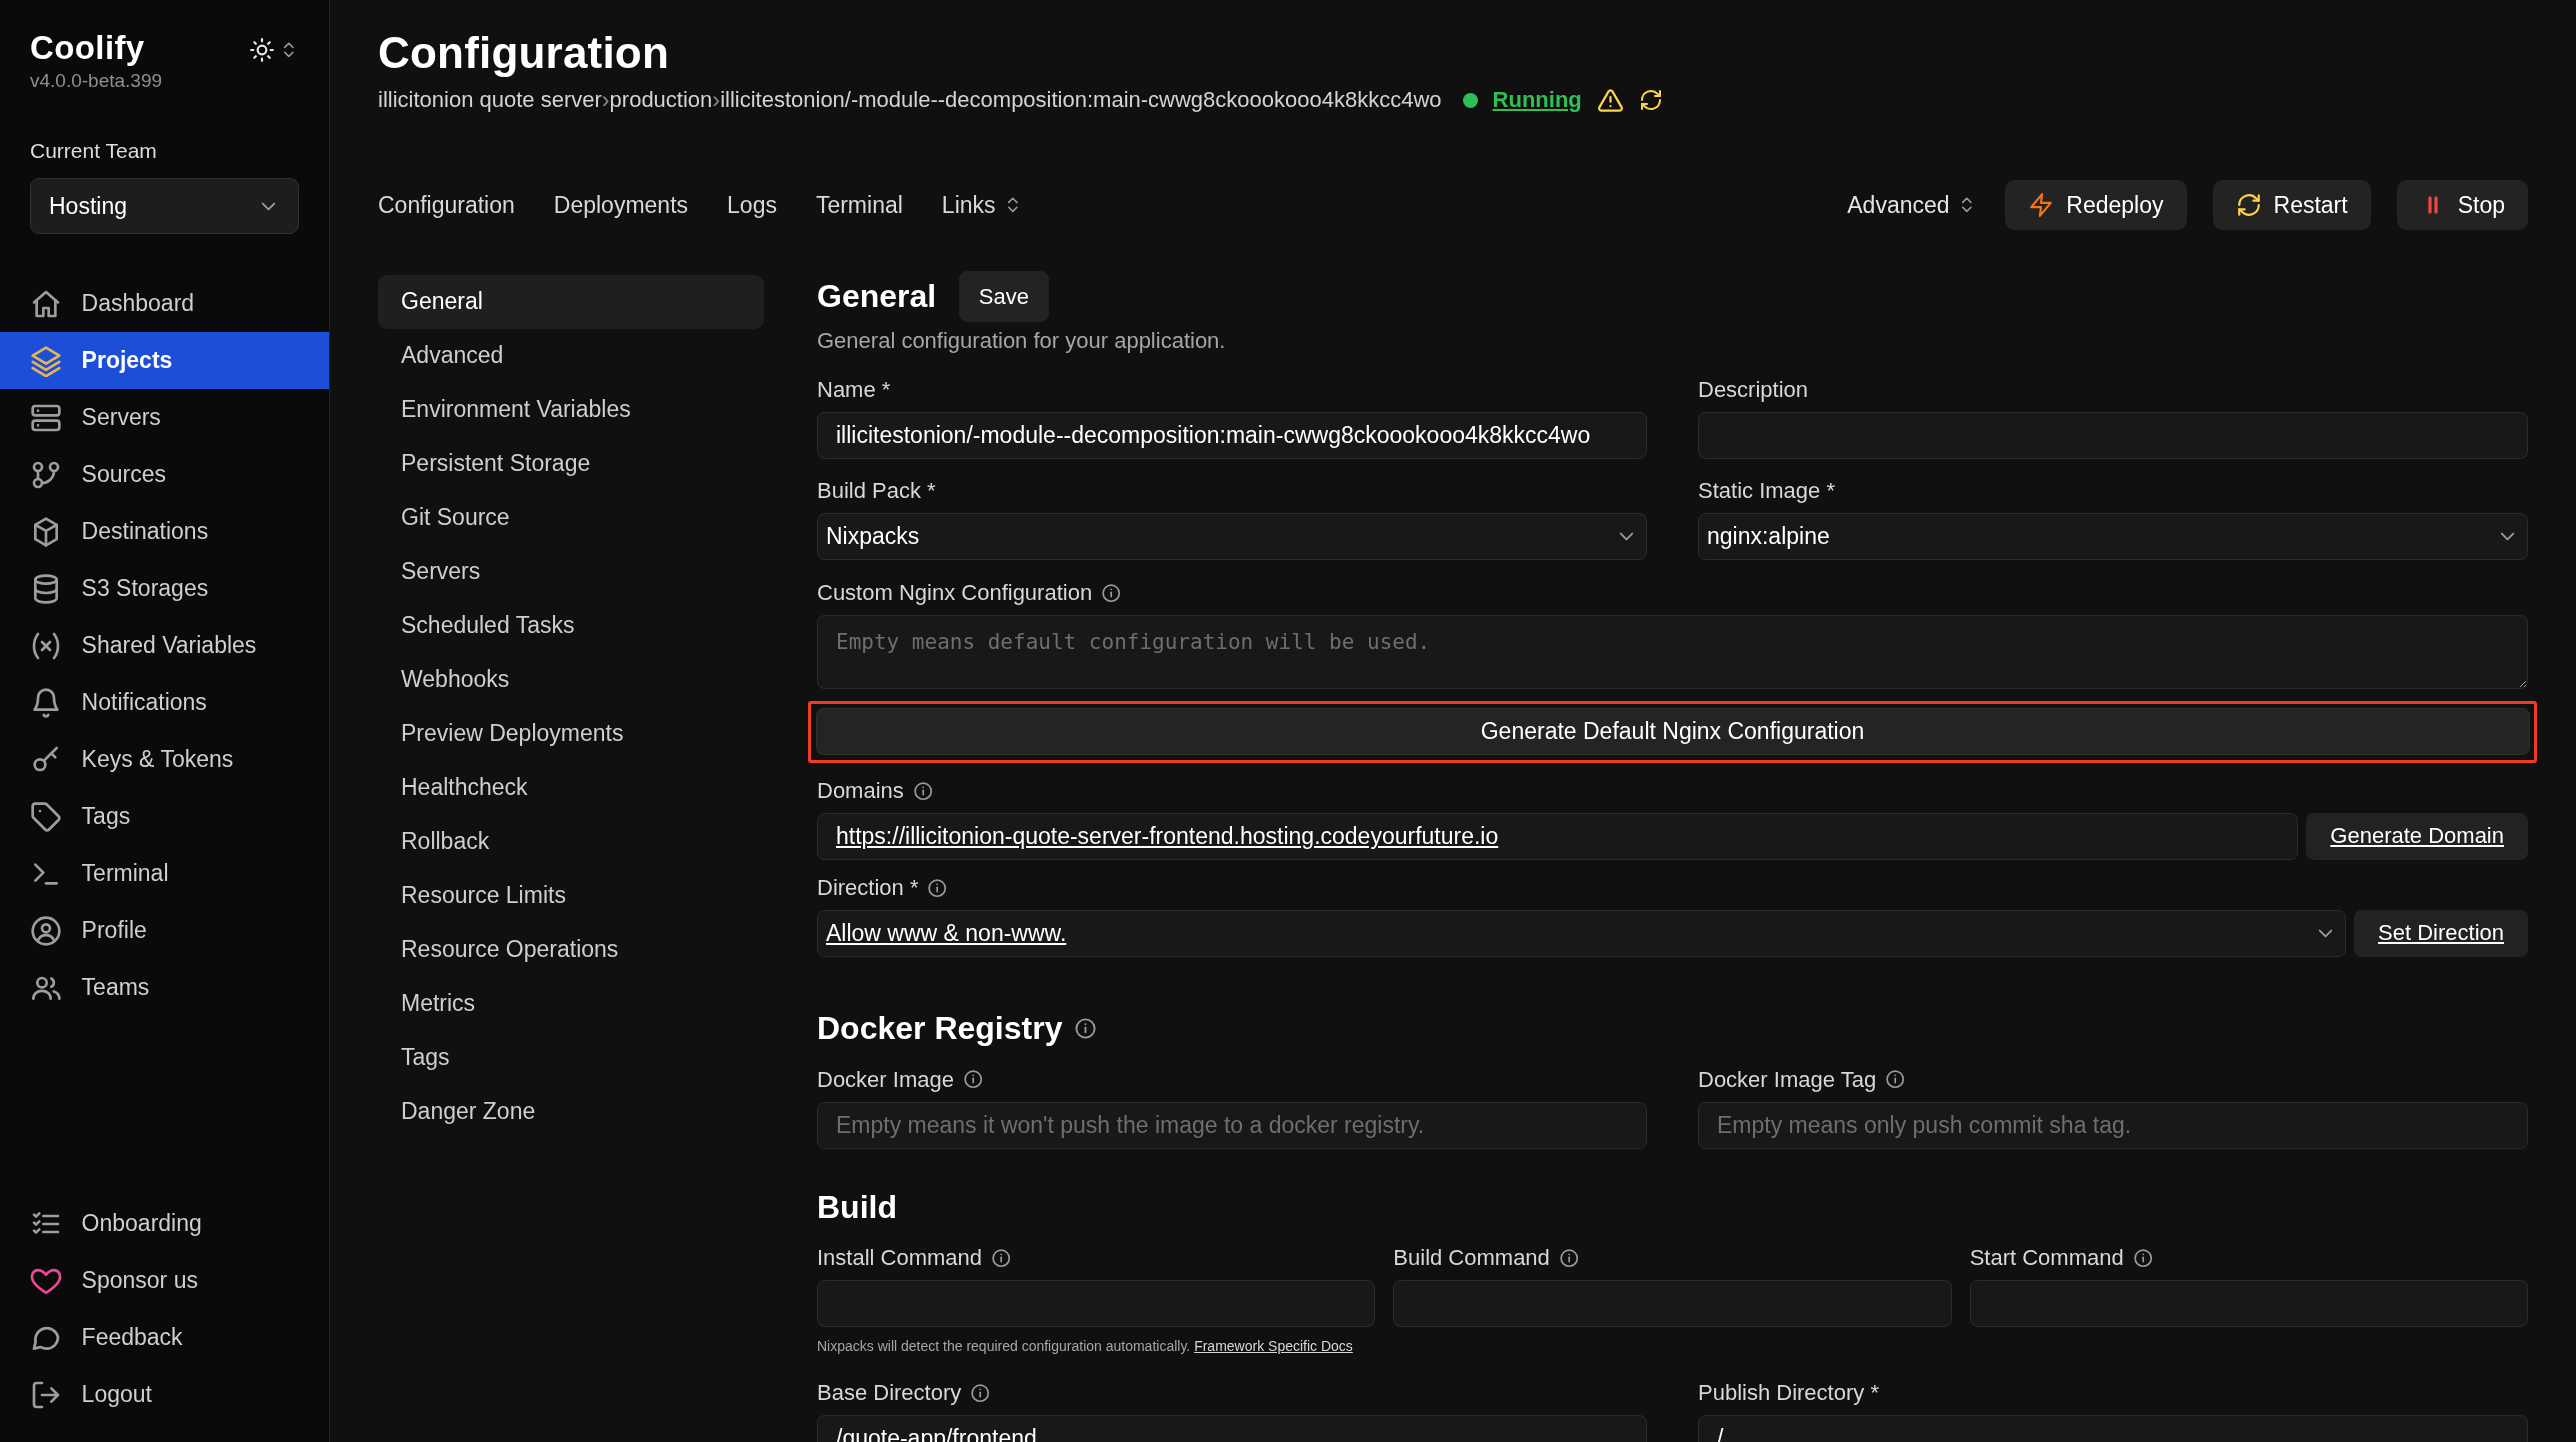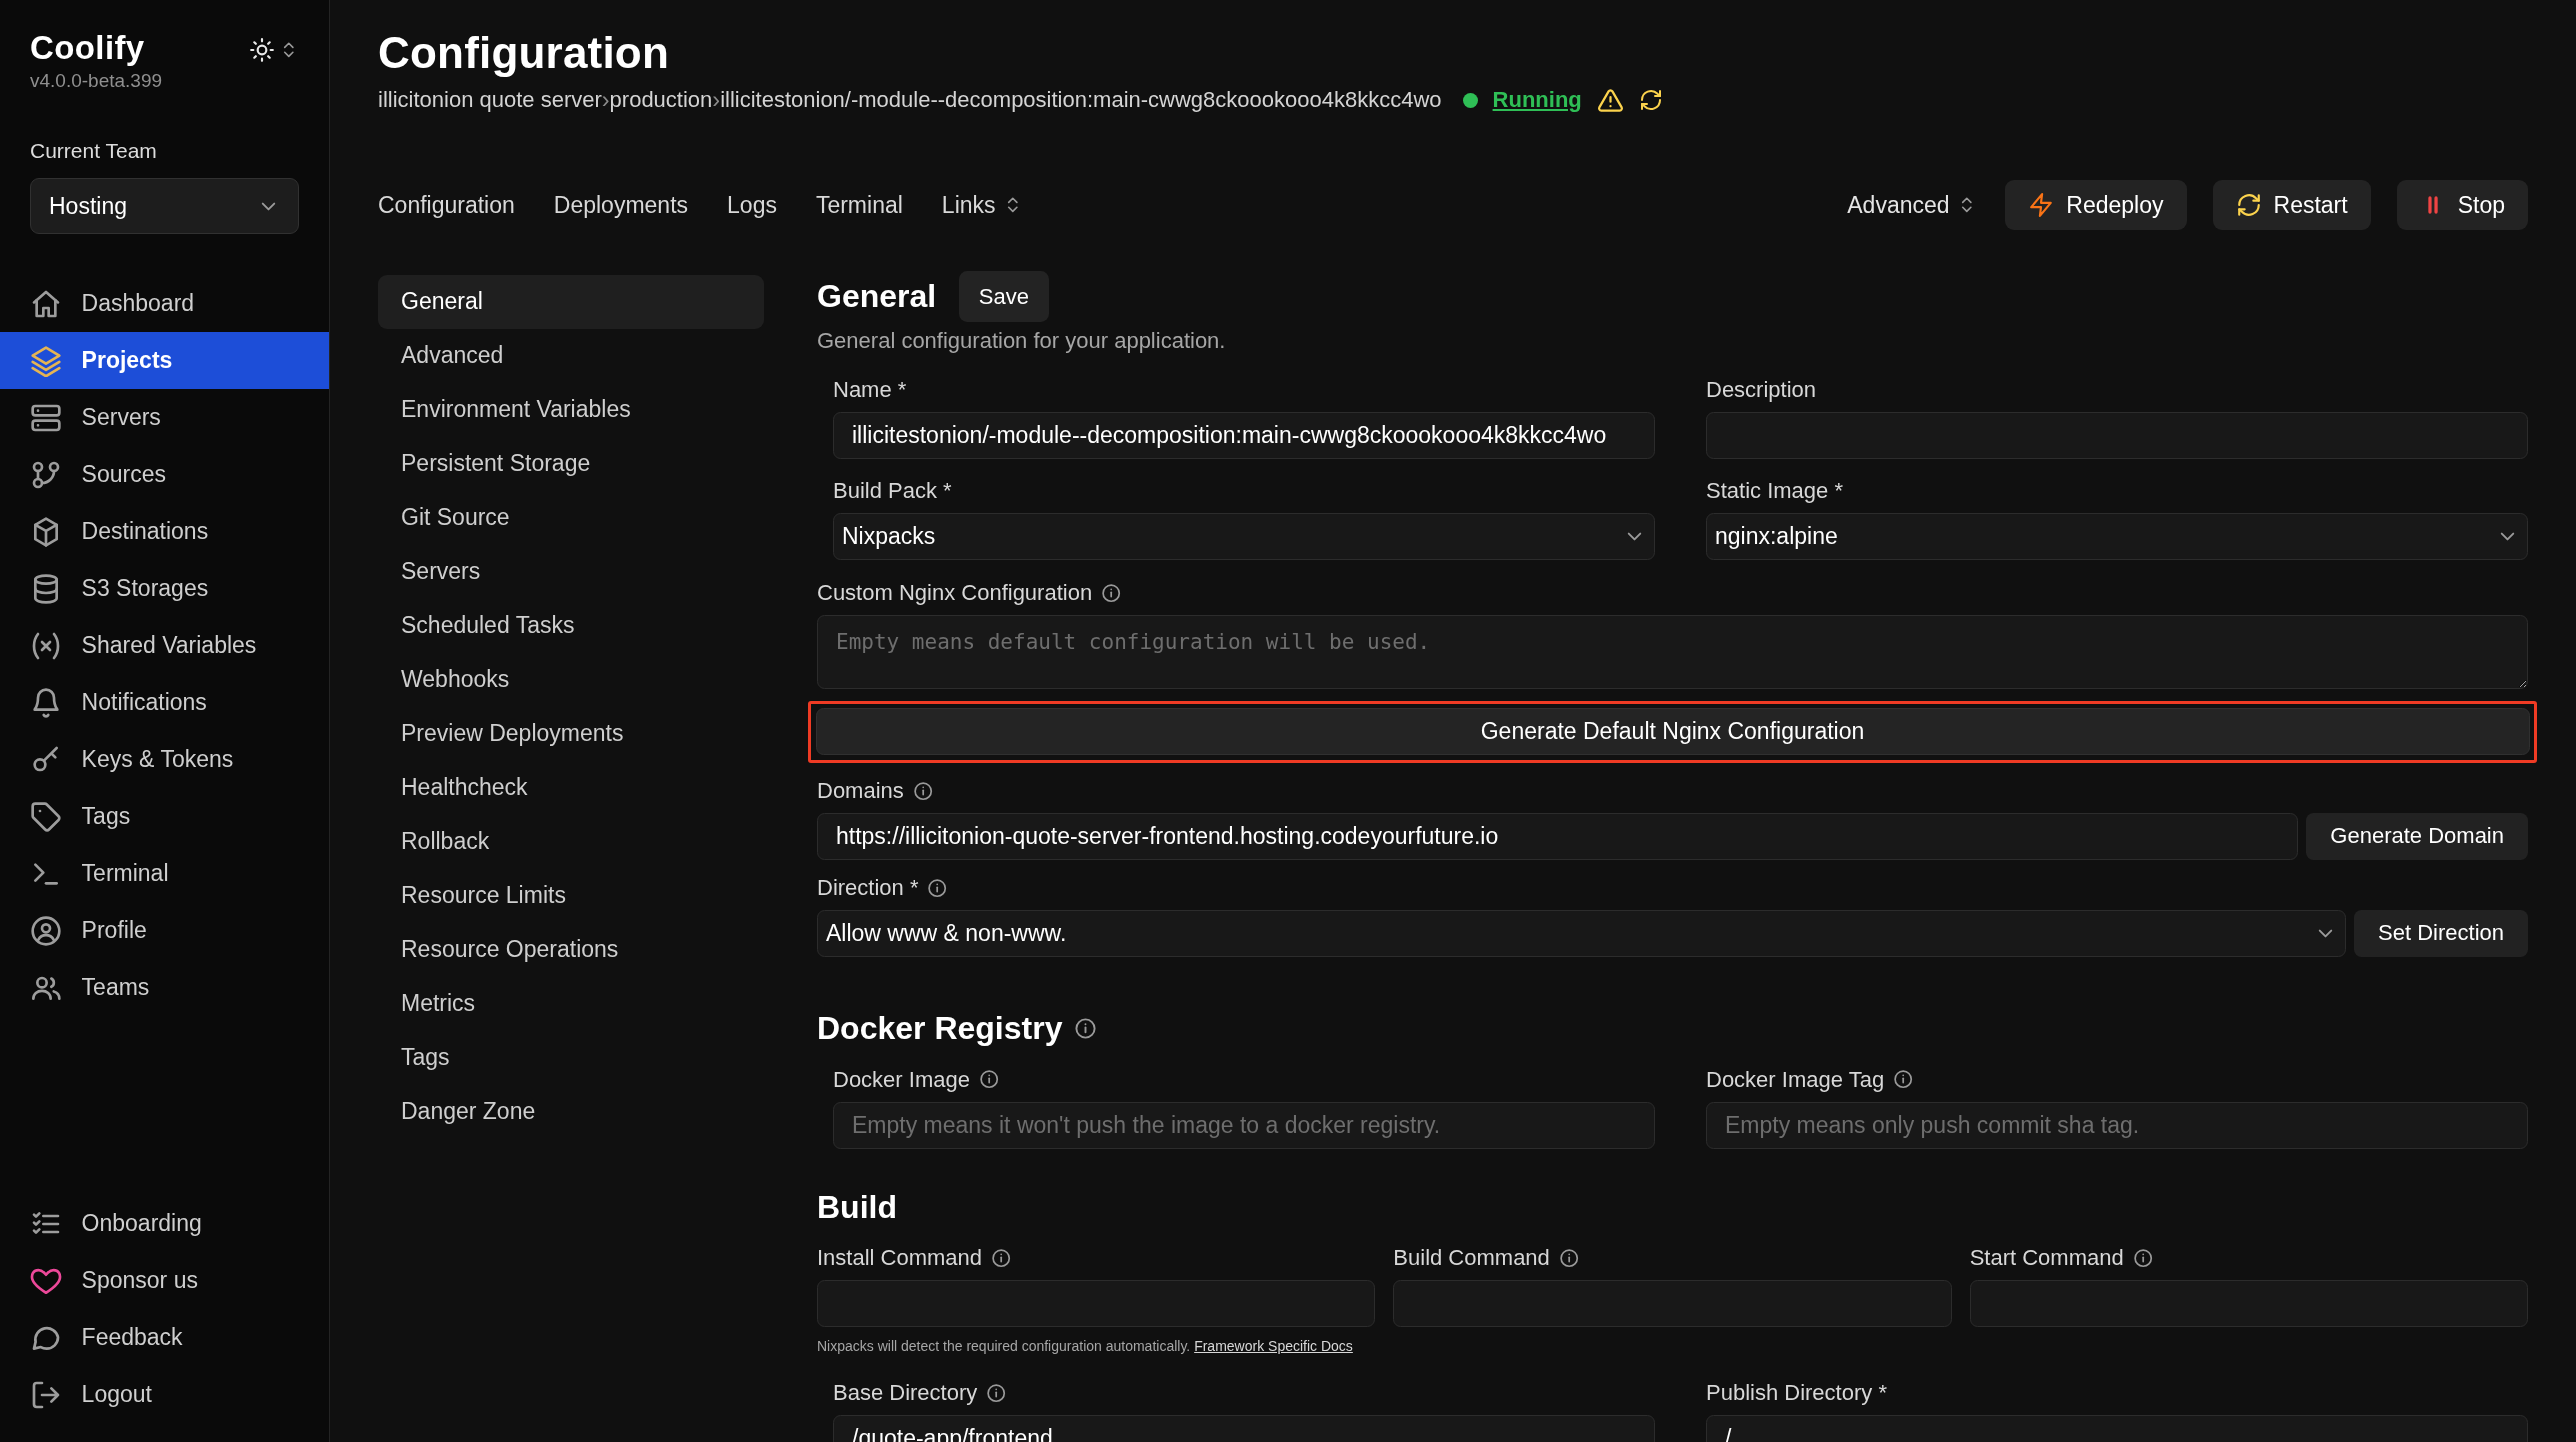--- a/index.html
+++ b/index.html
@@ -69,21 +69,21 @@
     color:#cfcfcf; border-radius:9px; cursor:pointer; white-space:nowrap;
   }
   .subnav-item.active { background:#1f1f1f; color:#fff; }
 
   .form { flex:1; min-width:0; }
   .form-head { display:flex; align-items:center; gap:23px; height:44px; }
   .form-title { font-size:32px; font-weight:700; }
   .btn-small { height:51px; padding:0 19.6px; font-size:22px; border-radius:8.3px; }
   .subtitle { margin-top:9px; color:#a6a6a6; font-size:22px; line-height:26px; }
 
-  .row2 { display:grid; grid-template-columns:1fr 1fr; column-gap:51px;margin-left:16px; }
+  .row2 { display:grid; grid-template-columns:1fr 1fr; column-gap:51px; }
   .row3 { display:grid; grid-template-columns:1fr 1fr 1fr; column-gap:18px; }
   .field { display:flex; flex-direction:column; gap:9px; min-width:0; }
   .label-row { display:flex; align-items:center; gap:9px; font-size:22px; color:#d8d8d8; height:26px; }
   .info { color:#9a9a9a; }
   .input {
     height:47px; width:100%; background:#181818; border:0.8px solid #2c2c2c; border-radius:7.6px;
     color:#fff; font-size:23px; font-family:inherit; padding:0 18px; outline:none;
   }
   .input::placeholder, .textarea::placeholder { color:#6e6e6e; }
   .select {
@@ -95,21 +95,21 @@
   .textarea {
     height:74px; width:100%; background:#181818; border:0.8px solid #2c2c2c; border-radius:7.6px;
     color:#fff; font-family:"DejaVu Sans Mono", monospace; font-size:21px;
     padding:13.6px 18px; resize:vertical; outline:none;
   }
   .annotation { margin:12px -9px 0; border:3px solid #ef3b24; border-radius:3px; padding:4.5px; }
   .wide-btn {
     width:100%; height:47px; background:#242424; border:0.8px solid #303030; border-radius:7.6px;
     color:#fff; font-size:23px; font-family:inherit; cursor:pointer;
   }
-  .inline-row { display:flex; gap:8px; }
+  .inline-row { display:flex; gap:8px;text-decoration:underline; }
   .inline-row .input, .inline-row .select { flex:1; }
   .btn-side {
     height:47px; padding:0 24px; background:#222222; border:none; border-radius:7.6px;
     color:#fff; font-size:22px; font-family:inherit; cursor:pointer; white-space:nowrap;
   }
   .section-title { display:flex; align-items:center; gap:12px; font-size:32px; font-weight:700; height:36px; }
   .note { margin-top:10.6px; font-size:14px; color:#a6a6a6; height:23px; }
   .note .link { color:#d8d8d8; text-decoration:underline; cursor:pointer; }
 
   .mt-row1 { margin-top:23px; }

